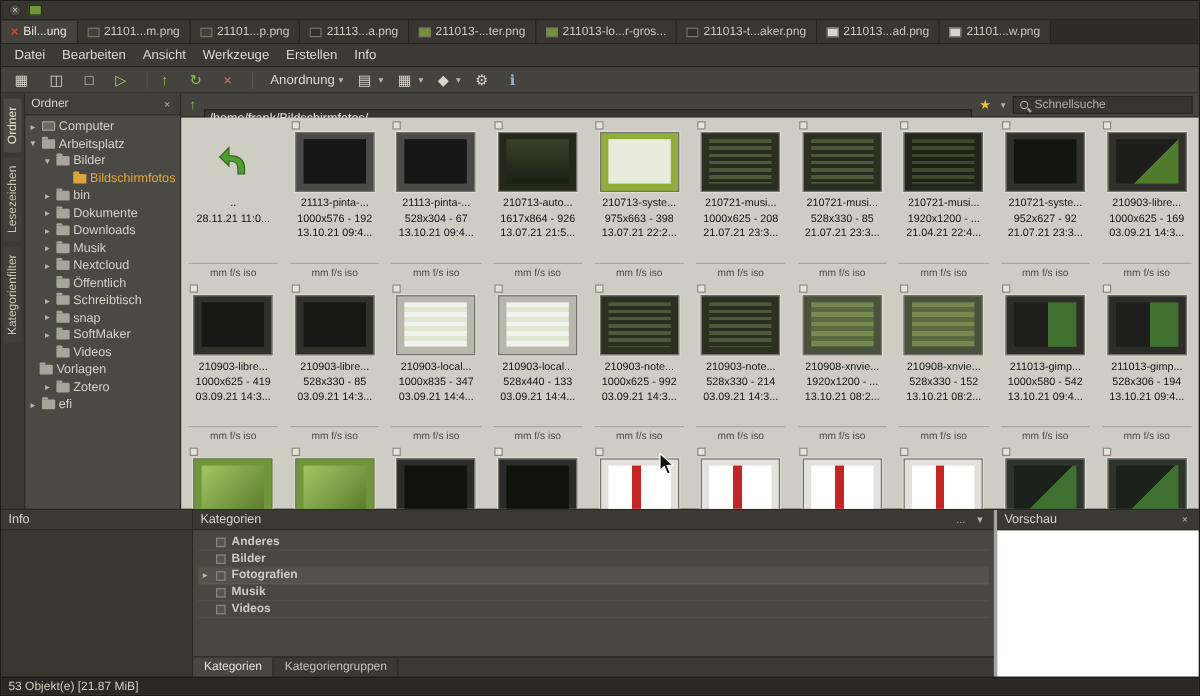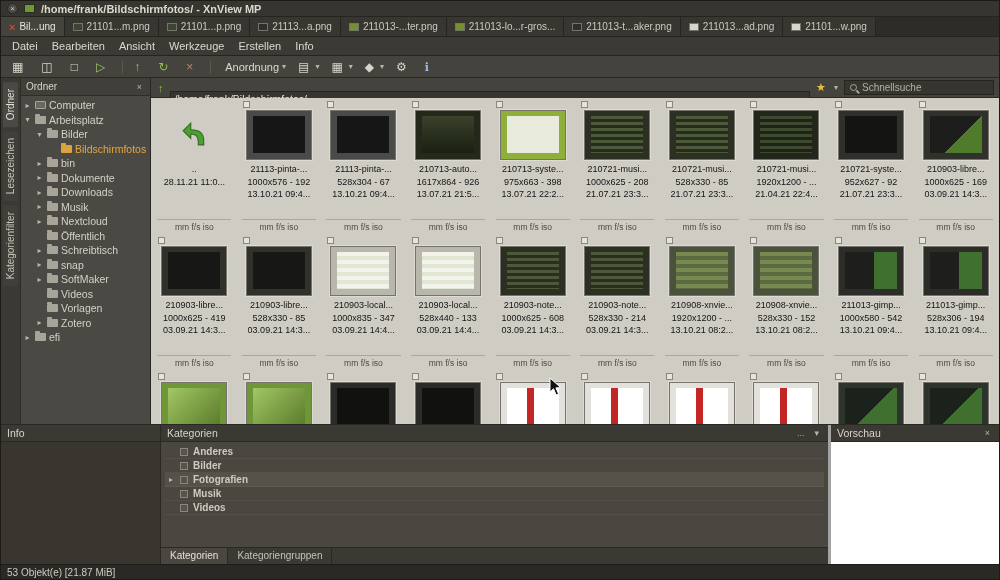--- a/index.html
+++ b/index.html
@@ -104,21 +104,20 @@
   .cursor { position:absolute; left:548px; top:376px; z-index:99; pointer-events:none; }
 </style>
 </head>
 <body>
 
 <div class="window">
 
   <div class="titlebar">
     <span class="winbtn">×</span>
     <span class="app-icon"></span>
-    <span class="title">/home/frank/Bildschirmfotos/ - XnView MP</span>
   </div>
 
   <div class="tabbar">
 
       <div class="dtab active closable">
         <span class="tab-close">×</span>
 
         <span class="tab-label">Bil...ung</span>
       </div>
 
@@ -375,21 +374,21 @@
               <span class="ticon"></span>
               <span class="tlbl">SoftMaker</span>
             </div>
 
             <div class="trow" style="padding-left: 14px;">
               <span class="texp"></span>
               <span class="ticon"></span>
               <span class="tlbl">Videos</span>
             </div>
 
-            <div class="trow" style="padding-left: 14px;">
+            <div class="trow" style="">
               <span class="texp"></span>
               <span class="ticon"></span>
               <span class="tlbl">Vorlagen</span>
             </div>
 
             <div class="trow" style="padding-left: 14px;">
               <span class="texp">▸</span>
               <span class="ticon"></span>
               <span class="tlbl">Zotero</span>
             </div>
@@ -587,21 +586,21 @@
             <div class="gexif">mm f/s iso</div>
           </div>
 
           <div class="gcell">
             <span class="gcheck"></span>
             <div class="gframe" style="background: rgb(44, 48, 35);">
               <div class="ginner" style="background: repeating-linear-gradient(rgb(77, 90, 57) 0px, rgb(77, 90, 57) 3px, rgb(42, 46, 32) 3px, rgb(42, 46, 32) 6px);"></div>
 
             </div>
             <div class="gname">210903-note...</div>
-            <div class="gdims">1000x625 - 608</div>
+            <div class="gdims">1000x625 - 992</div>
             <div class="gdate">03.09.21 14:3...</div>
             <div class="gexif">mm f/s iso</div>
           </div>
 
           <div class="gcell">
             <span class="gcheck"></span>
             <div class="gframe" style="background: rgb(44, 48, 35);">
               <div class="ginner" style="background: repeating-linear-gradient(rgb(77, 90, 57) 0px, rgb(77, 90, 57) 3px, rgb(42, 46, 32) 3px, rgb(42, 46, 32) 6px);"></div>
 
             </div>

